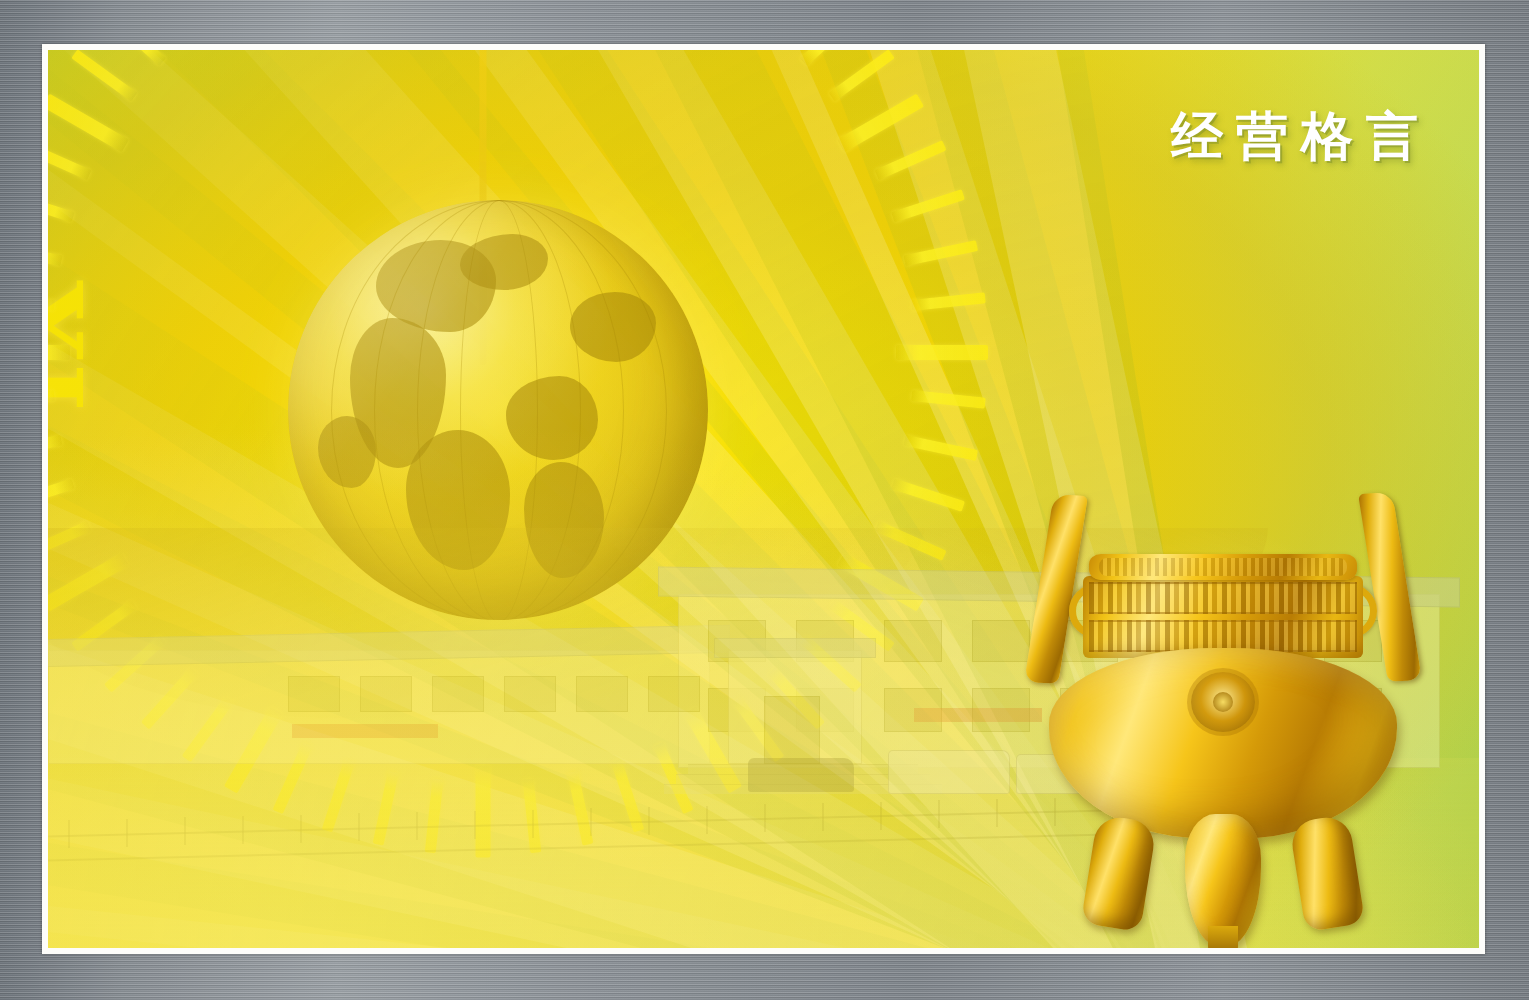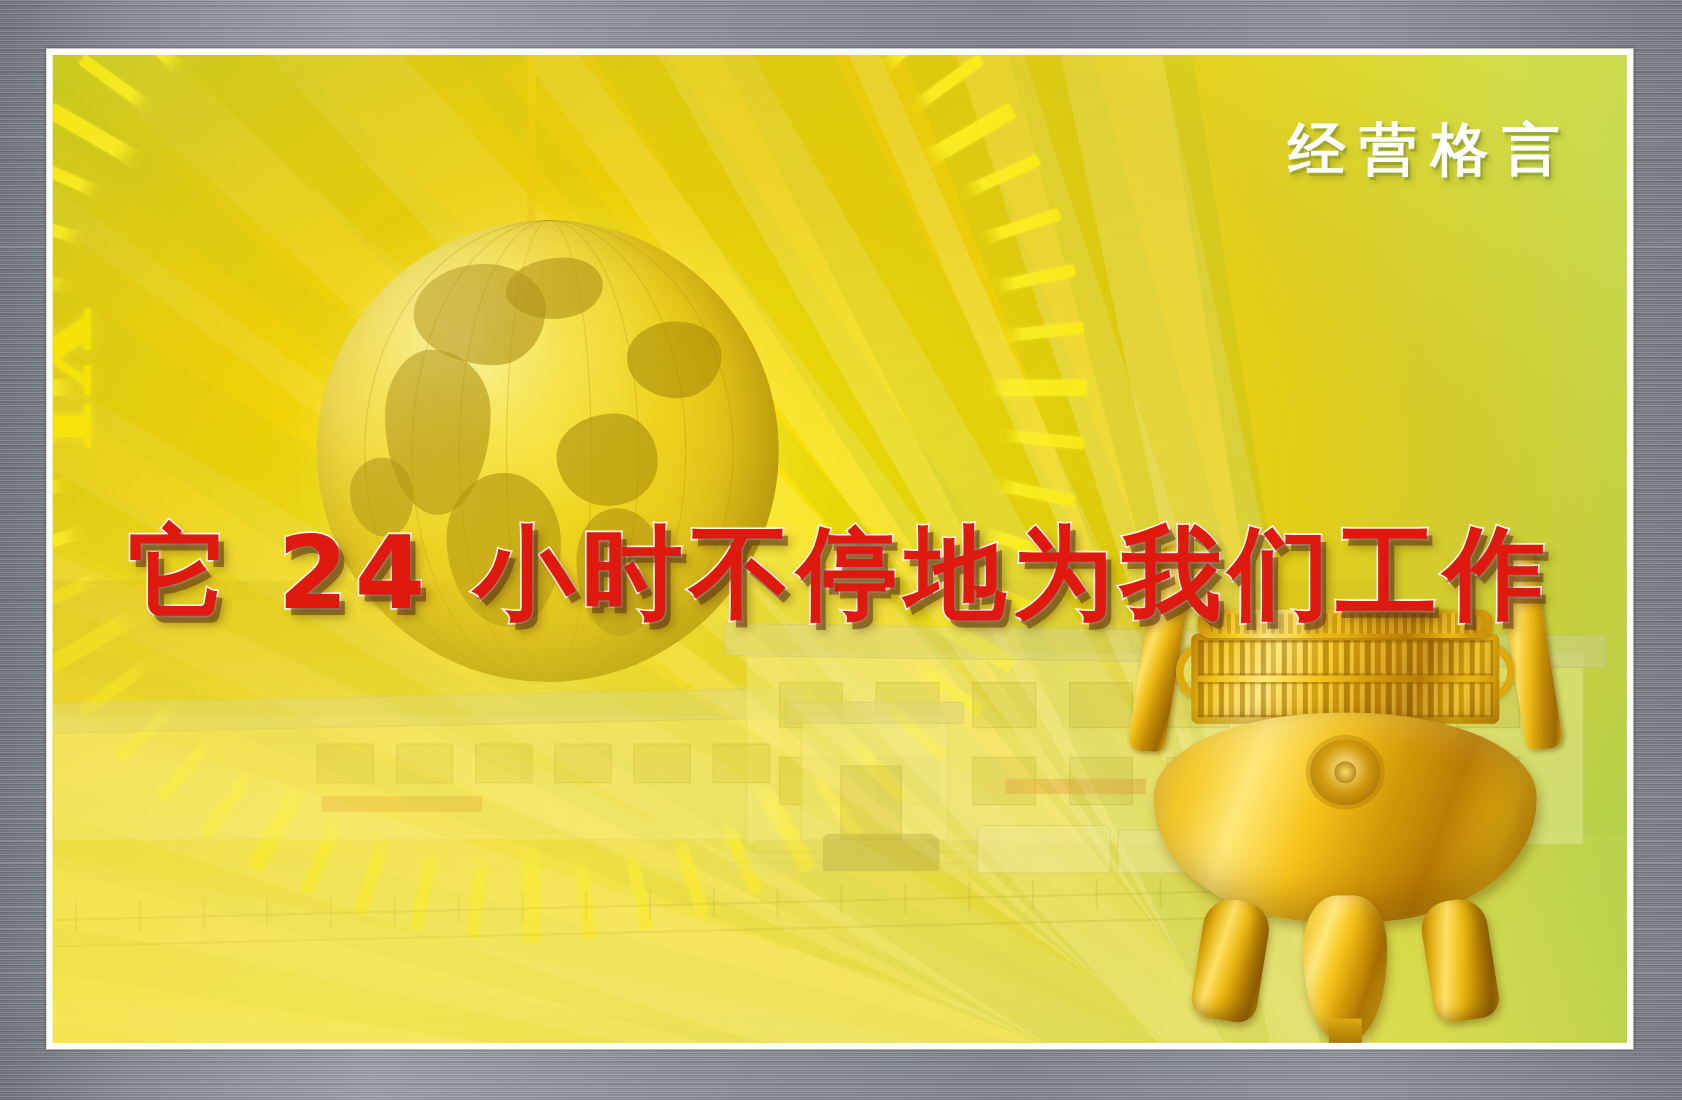--- a/index.html
+++ b/index.html
@@ -428,16 +428,15 @@
         <div class="taotie"></div>
       </div>
       <div class="leg legL gold-b"></div>
       <div class="leg legR gold-b"></div>
       <div class="leg legC gold-a"></div>
     </div>
 
     <div id="header">经营格言</div>
 
 
-    <div class="slogan" id="line2">它 24 小时不停地为我们工作</div>
 
   </div>
 </div>
 
 </body></html>

